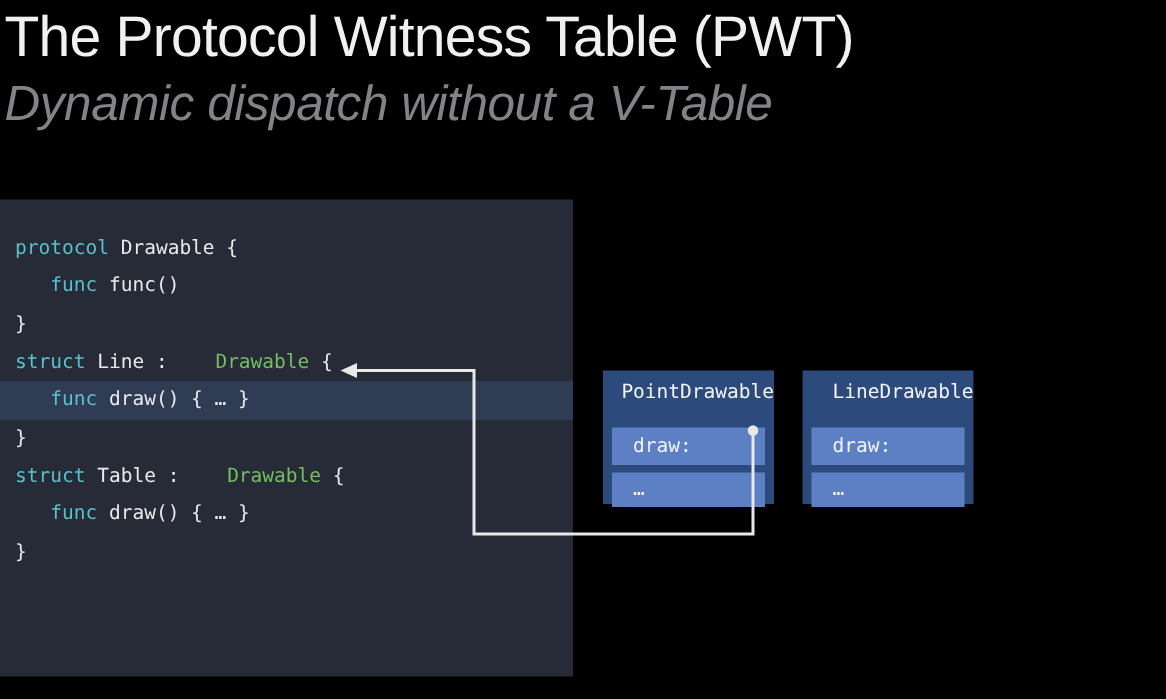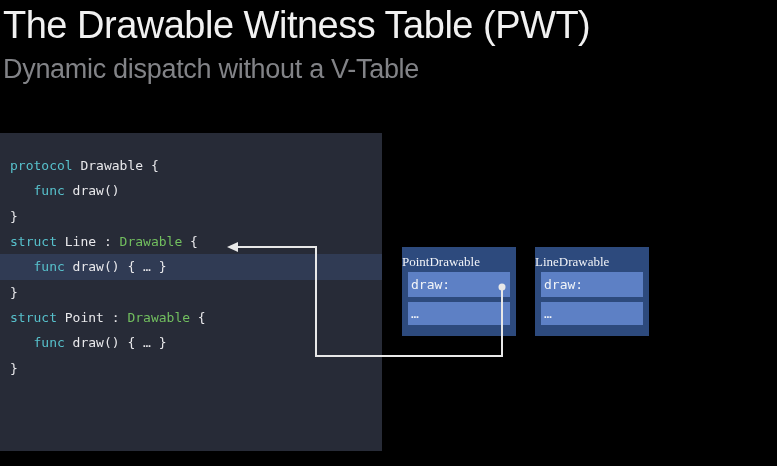--- a/index.html
+++ b/index.html
@@ -21,26 +21,27 @@
     font-weight: 300;
     letter-spacing: -0.5px;
     color: var(--title, #f1f1f1);
     white-space: nowrap;
   }
   .slide-subtitle {
     position: absolute;
     left: 3px;
     top: 52px;
     margin: 0;
-    font-size: 27px;
+    font-size: 33px;
     line-height: 34px;
     font-weight: 300;
     letter-spacing: -0.3px;
     color: var(--subtitle, #828387);
     white-space: nowrap;
+    font-style: italic;
   }
   .code-block {
     position: absolute;
     left: 0;
     top: 133px;
     width: 382px;
     height: 318px;
     box-sizing: border-box;
     padding-top: 20px;
     background: var(--code-bg, #272b37);
@@ -50,76 +51,75 @@
   .code-line {
     height: 25.33px;
     line-height: 25.33px;
     padding-left: 10px;
     white-space: pre;
   }
   .code-line.highlighted {
     background: var(--code-highlight, #303b54);
   }
   .tok-keyword { color: var(--keyword, #57c1cc); }
-  .tok-type    { color: var(--type-green, #72bf5f); }
+  .tok-type    { color: var(--type-green, #72bf5f); margin-left: 24px; }
   .tok-plain   { color: var(--code-plain, #e9e9ec); }
   .wtable {
     position: absolute;
     top: 247px;
     width: 114px;
     height: 89px;
     box-sizing: border-box;
     background: var(--table-box, #2d4a7d);
     font-family: "DejaVu Sans Mono", "Liberation Mono", monospace;
     font-size: 13px;
     color: var(--table-text, #f2f4f8);
   }
   .wtable.pos-0 { left: 402px; }
   .wtable.pos-1 { left: 535px; }
   .wt-header {
-    height: 25px;
+    height: 38px;
     line-height: 29px;
-    text-align: left;
+    text-align: right;
     white-space: nowrap;
-    font-family: Liberation Serif, serif;
   }
   .wt-body { padding: 0 6px; }
   .wt-row {
     background: var(--table-row, #5d80c5);
-    padding-left: 3px;
+    padding-left: 14px;
     box-sizing: border-box;
     white-space: pre;
   }
   .wt-row:nth-child(1) { height: 25px; line-height: 25px; margin-bottom: 5px; }
   .wt-row:nth-child(2) { height: 23px; line-height: 23px; }
   .arrow-svg {
     position: absolute;
     left: 0;
     top: 0;
     width: 777px;
     height: 466px;
     pointer-events: none;
   }
 </style>
 </head>
 <body>
 
 <div class="slide">
 
-  <h1 class="slide-title">The Drawable Witness Table (PWT)</h1>
+  <h1 class="slide-title">The Protocol Witness Table (PWT)</h1>
   <h2 class="slide-subtitle">Dynamic dispatch without a V-Table</h2>
 
   <div class="code-block" id="code-block">
       <div class="code-line"><span class="tok-keyword">protocol</span><span class="tok-plain"> Drawable {</span></div>
-      <div class="code-line"><span class="tok-plain">   </span><span class="tok-keyword">func</span><span class="tok-plain"> draw()</span></div>
+      <div class="code-line"><span class="tok-plain">   </span><span class="tok-keyword">func</span><span class="tok-plain"> func()</span></div>
       <div class="code-line"><span class="tok-plain">}</span></div>
       <div class="code-line"><span class="tok-keyword">struct</span><span class="tok-plain"> Line : </span><span class="tok-type">Drawable</span><span class="tok-plain"> {</span></div>
       <div class="code-line highlighted"><span class="tok-plain">   </span><span class="tok-keyword">func</span><span class="tok-plain"> draw() { … }</span></div>
       <div class="code-line"><span class="tok-plain">}</span></div>
-      <div class="code-line"><span class="tok-keyword">struct</span><span class="tok-plain"> Point : </span><span class="tok-type">Drawable</span><span class="tok-plain"> {</span></div>
+      <div class="code-line"><span class="tok-keyword">struct</span><span class="tok-plain"> Table : </span><span class="tok-type">Drawable</span><span class="tok-plain"> {</span></div>
       <div class="code-line"><span class="tok-plain">   </span><span class="tok-keyword">func</span><span class="tok-plain"> draw() { … }</span></div>
       <div class="code-line"><span class="tok-plain">}</span></div>
     </div>
 
   <div class="wtable pos-0" id="wtable-0">
       <div class="wt-header">PointDrawable</div>
       <div class="wt-body">
         <div class="wt-row">draw:</div>
         <div class="wt-row">…</div>
       </div>

